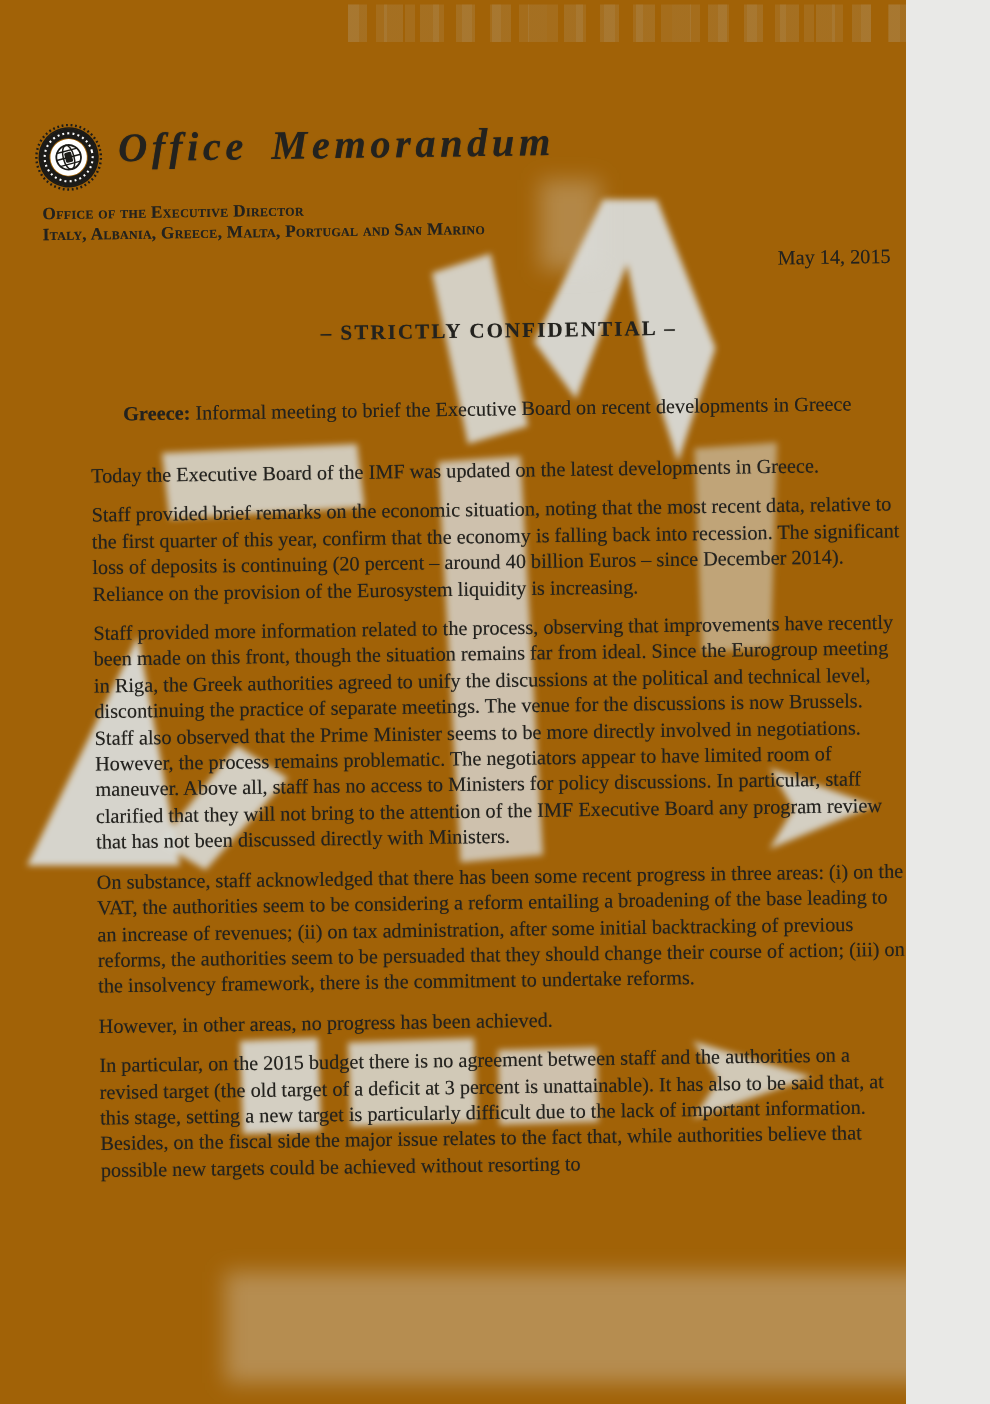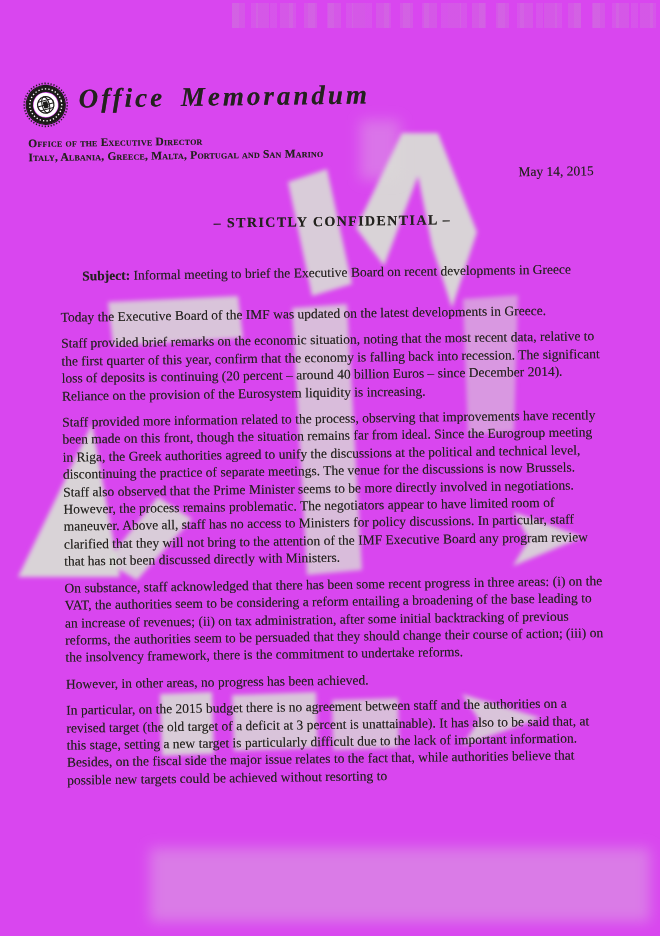--- a/index.html
+++ b/index.html
@@ -1,19 +1,19 @@
 <!DOCTYPE html>
 <html><head>
 <meta charset="utf-8">
 <style>
   html,body{margin:0;padding:0;background:#e9e9e7;}
   .sheet{
     position:relative;
-    width:660px;height:936px;
-    background:#d946ef;
+    width:604px;height:936px;
+    background:#a16207;
     overflow:hidden;
     font-family:"Liberation Serif","DejaVu Serif",serif;
     color:#23221e;
   }
   
   .top-noise{
     position:absolute;left:232px;top:3px;width:424px;height:25px;
     background:
       repeating-linear-gradient(90deg, rgba(185,187,183,.30) 0 13px, rgba(252,252,250,0) 13px 24px),
       repeating-linear-gradient(90deg, rgba(200,202,198,.22) 0 7px, rgba(252,252,250,0) 7px 19px);
@@ -121,21 +121,21 @@
     <div class="office">
       <div>Office of the Executive Director</div>
       <div>Italy, Albania, Greece, Malta, Portugal and San Marino</div>
     </div>
 
     <div class="date">May 14, 2015</div>
 
     <div class="classification">– STRICTLY CONFIDENTIAL –</div>
 
     <div class="subject">
-      <span class="lbl">Subject:</span>
+      <span class="lbl">Greece:</span>
       <span>Informal meeting to brief the Executive Board on recent developments in Greece</span>
     </div>
 
     <div class="bodytext">
       <p>Today the Executive Board of the IMF was updated on the latest developments in Greece.</p>
       <p>Staff provided brief remarks on the economic situation, noting that the most recent data, relative to the first quarter of this year, confirm that the economy is falling back into recession. The significant loss of deposits is continuing (20 percent – around 40 billion Euros – since December 2014). Reliance on the provision of the Eurosystem liquidity is increasing.</p>
       <p>Staff provided more information related to the process, observing that improvements have recently been made on this front, though the situation remains far from ideal. Since the Eurogroup meeting in Riga, the Greek authorities agreed to unify the discussions at the political and technical level, discontinuing the practice of separate meetings. The venue for the discussions is now Brussels. Staff also observed that the Prime Minister seems to be more directly involved in negotiations. However, the process remains problematic. The negotiators appear to have limited room of maneuver. Above all, staff has no access to Ministers for policy discussions. In particular, staff clarified that they will not bring to the attention of the IMF Executive Board any program review that has not been discussed directly with Ministers.</p>
       <p>On substance, staff acknowledged that there has been some recent progress in three areas: (i) on the VAT, the authorities seem to be considering a reform entailing a broadening of the base leading to an increase of revenues; (ii) on tax administration, after some initial backtracking of previous reforms, the authorities seem to be persuaded that they should change their course of action; (iii) on the insolvency framework, there is the commitment to undertake reforms.</p>
       <p>However, in other areas, no progress has been achieved.</p>
       <p>In particular, on the 2015 budget there is no agreement between staff and the authorities on a revised target (the old target of a deficit at 3 percent is unattainable). It has also to be said that, at this stage, setting a new target is particularly difficult due to the lack of important information.  Besides, on the fiscal side the major issue relates to the fact that, while authorities believe that possible new targets could be achieved without resorting to</p>

